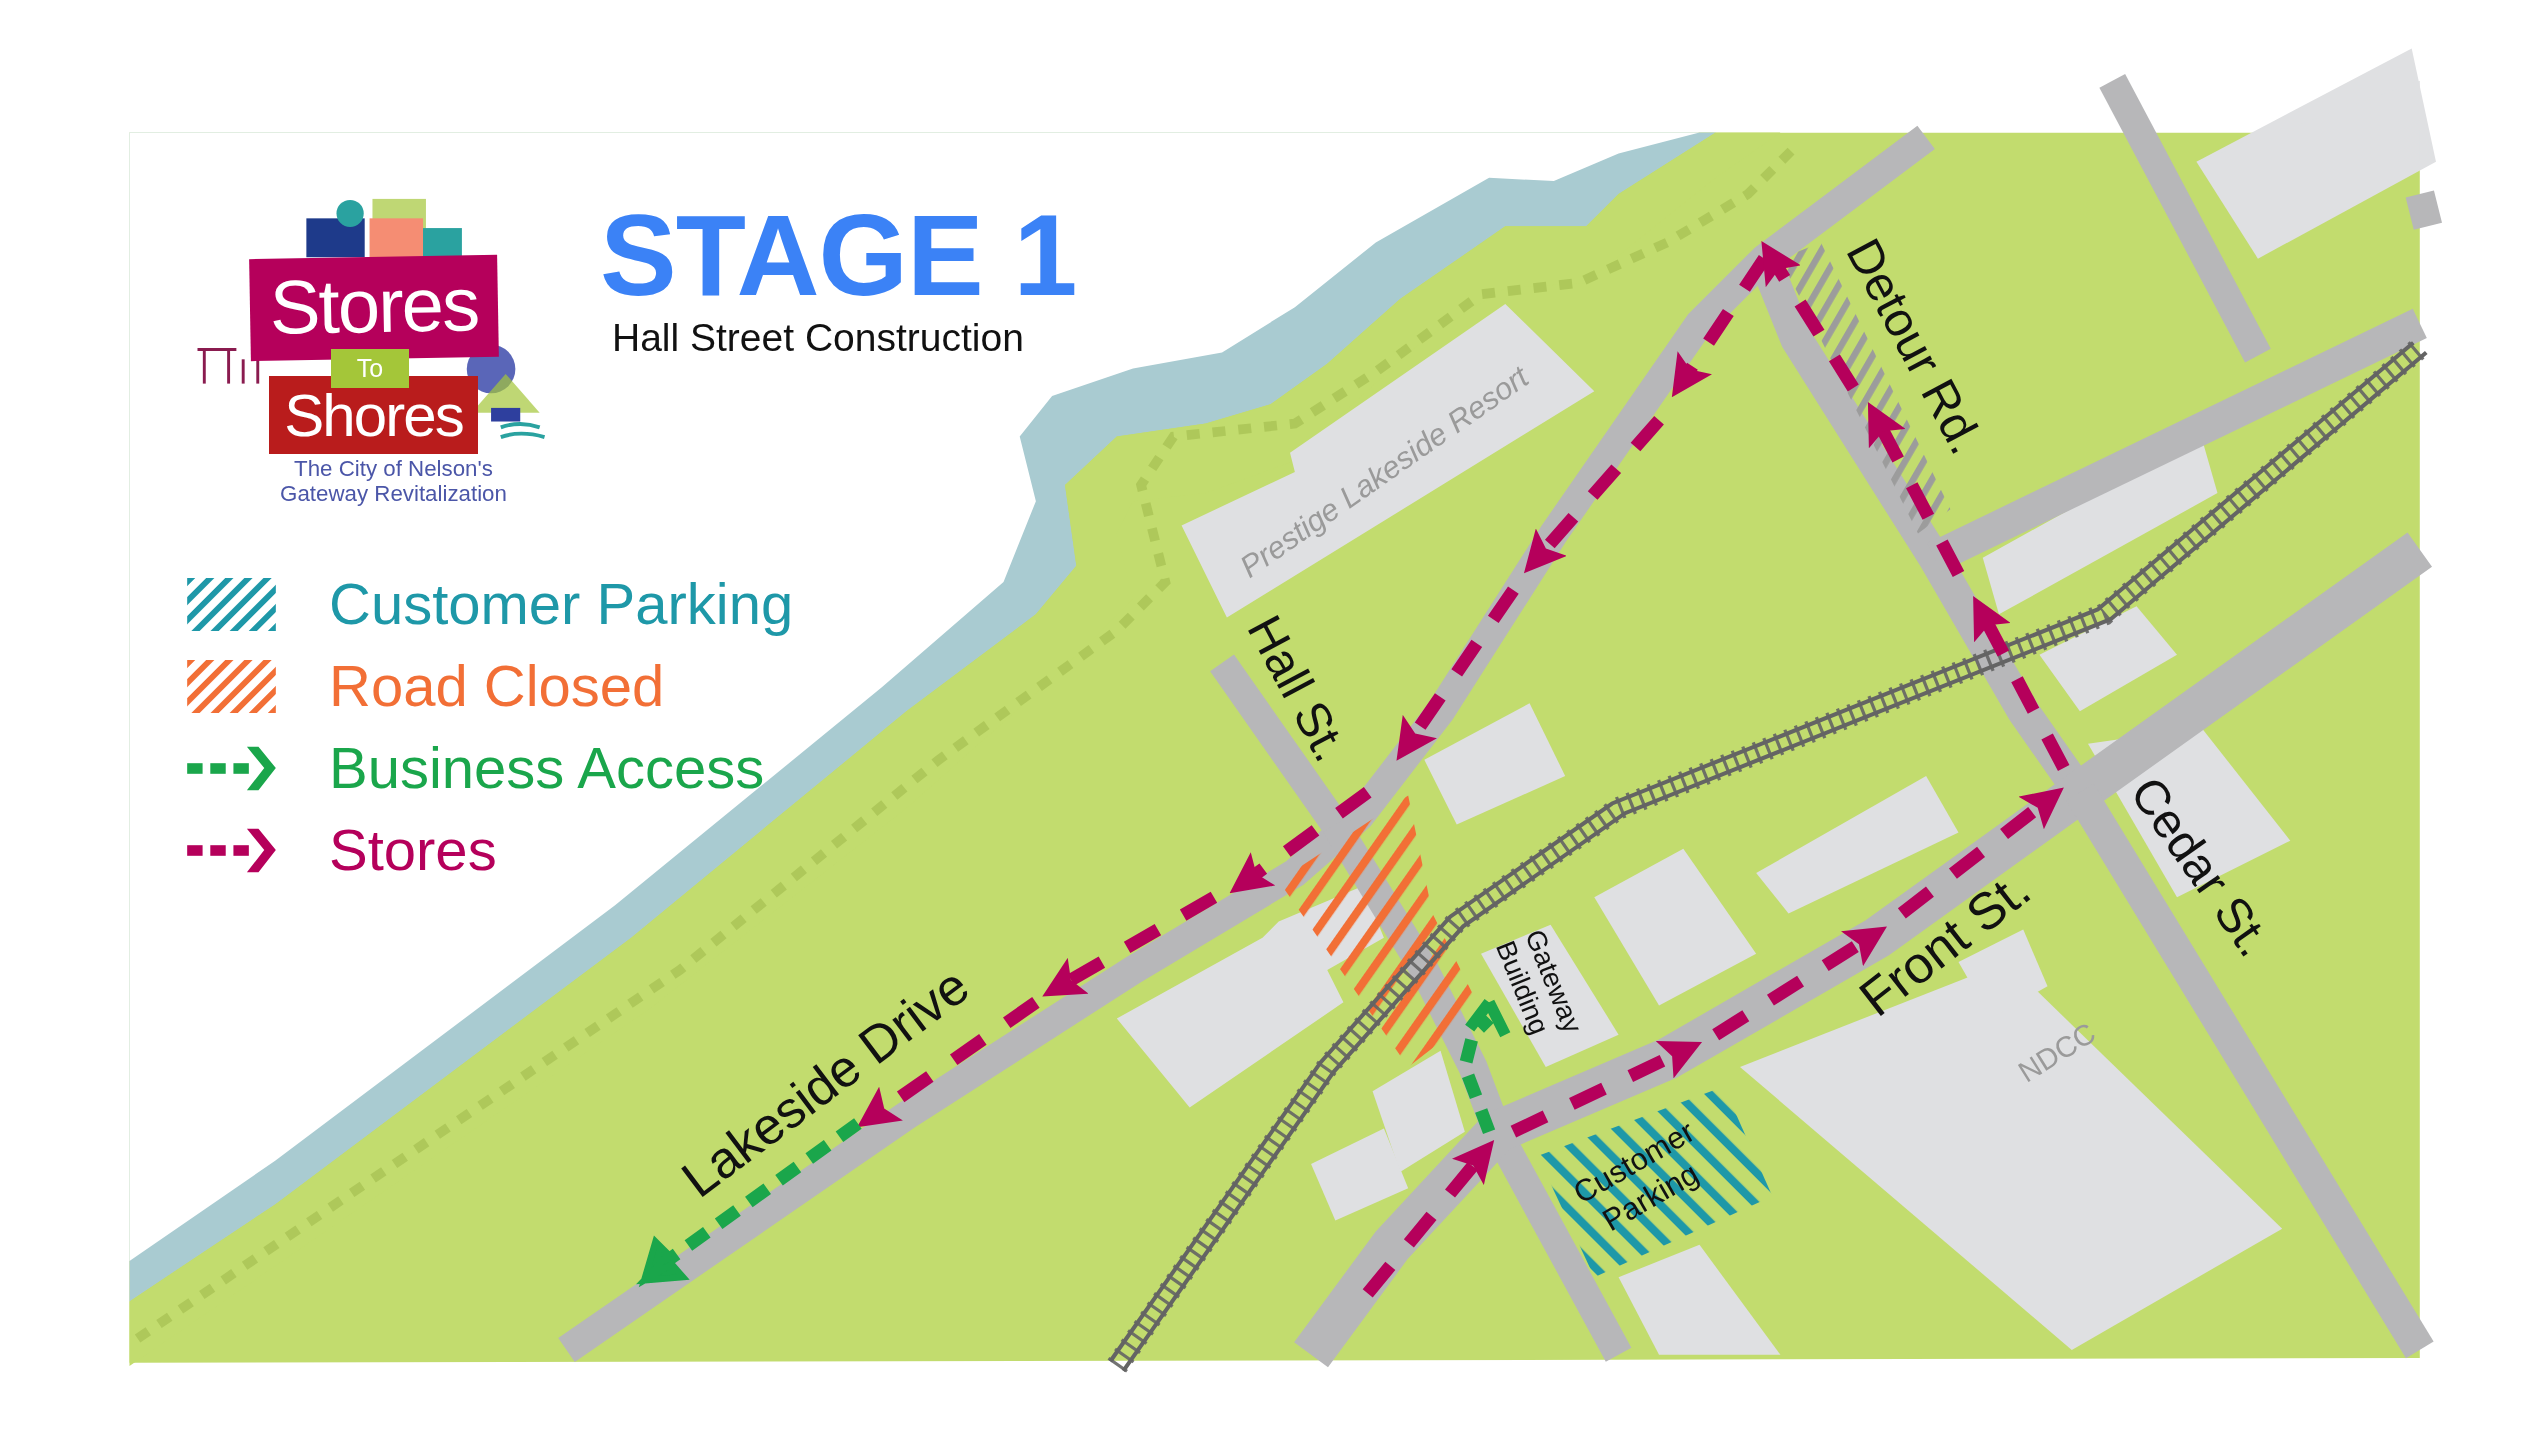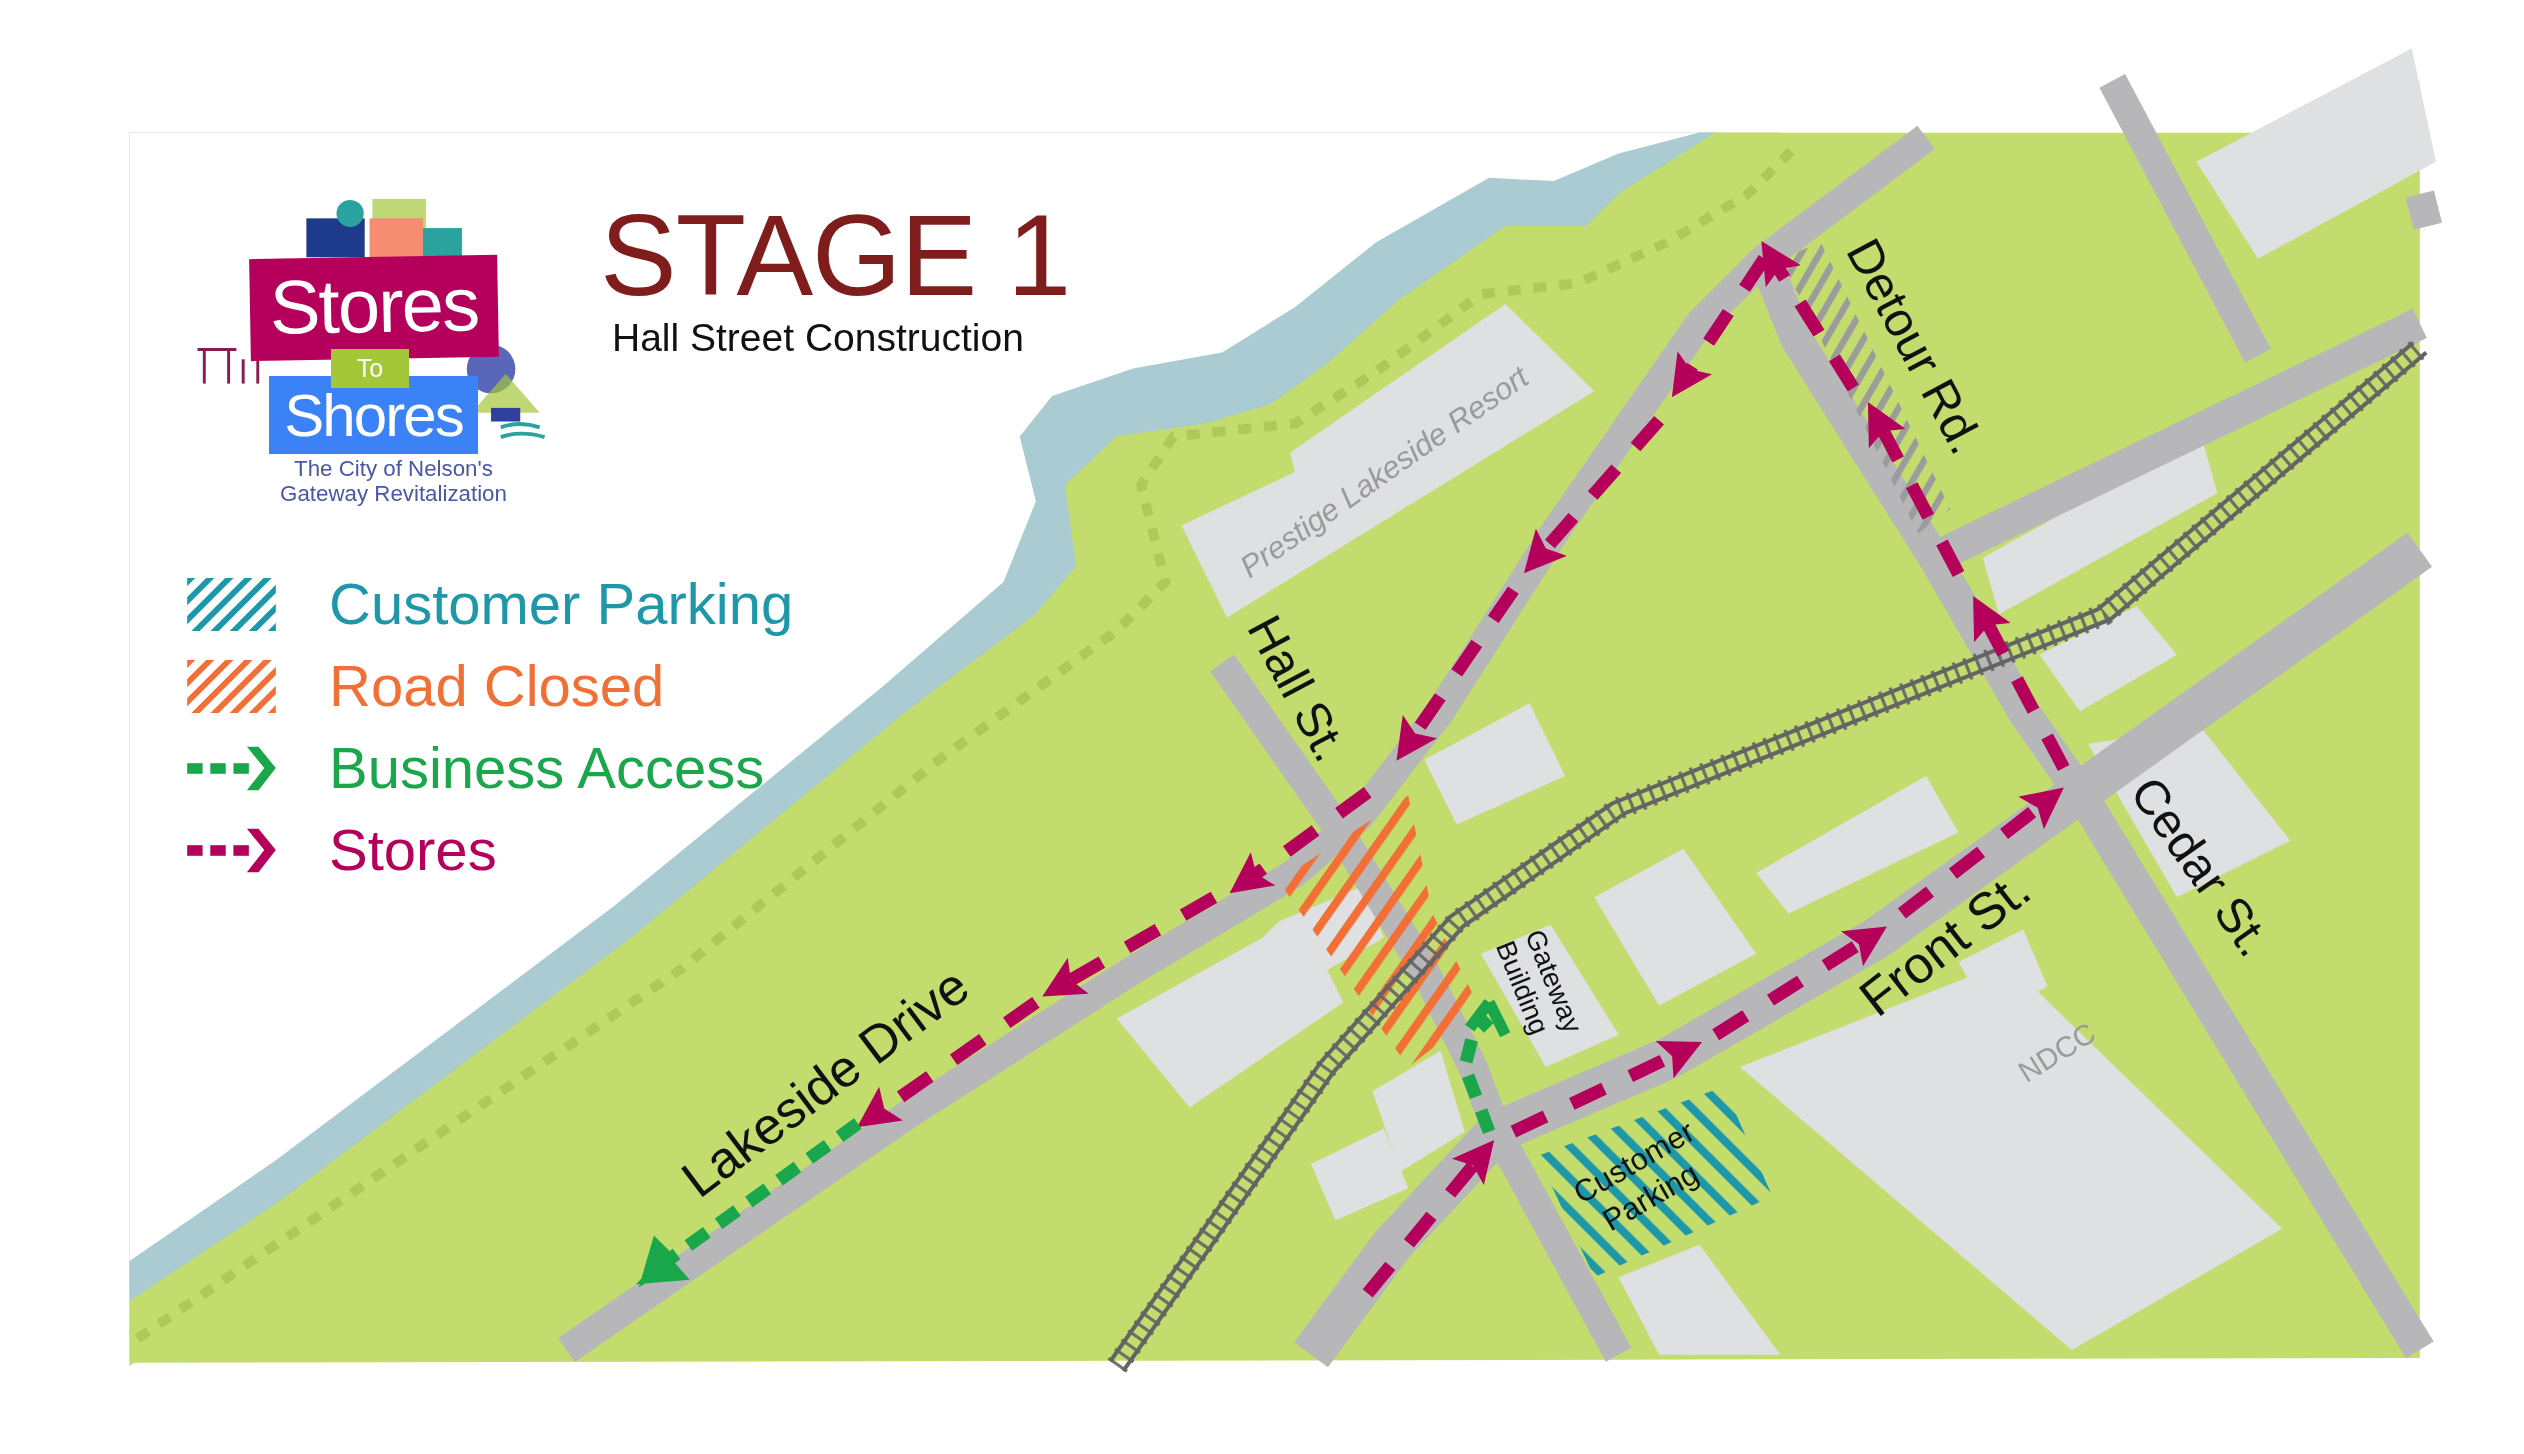--- a/index.html
+++ b/index.html
@@ -3,25 +3,25 @@
 <meta charset="utf-8">
 <style>
   html, body { margin:0; padding:0; background:#ffffff; }
   body { width:2525px; height:1455px; position:relative; overflow:hidden; font-family:"Liberation Sans", sans-serif; }
   #map { position:absolute; left:0; top:0; width:2525px; height:1455px; }
   .lbl { font-family:"Liberation Sans", sans-serif; }
   .logo { position:absolute; left:180px; top:160px; width:418px; height:350px; }
   .logo .pink { position:absolute; left:70px; top:97px; width:248px; height:102px; background:#b5005b; transform:rotate(-1deg); }
   .logo .pink span { display:block; color:#fff; font-size:76px; text-align:center; line-height:97px; font-family:"Liberation Sans Narrow","Liberation Sans", sans-serif; letter-spacing:-1.9px; }
   .logo .to { position:absolute; left:151px; top:189px; width:78px; height:39px; background:#a4c639; color:#fff; font-size:25px; text-align:center; line-height:39px; z-index:3; }
-  .logo .blue { position:absolute; left:89px; top:216px; width:209px; height:78px; background:#3b82f6; }
+  .logo .blue { position:absolute; left:89px; top:216px; width:209px; height:78px; background:#b91c1c; }
   .logo .blue span { display:block; color:#fff; font-size:60px; text-align:center; line-height:80px; letter-spacing:-1.9px; }
   .logo .tag { position:absolute; left:68px; top:296px; width:291px; text-align:center; color:#4b56a8; font-size:22.3px; line-height:25px; }
   .logo svg { position:absolute; left:0; top:0; }
-  .title { position:absolute; left:600px; top:192px; color:#7f1d1d; font-weight:normal; font-size:115px; letter-spacing:-1px; line-height:126px; }
+  .title { position:absolute; left:600px; top:192px; color:#3b82f6; font-weight:bold; font-size:115px; letter-spacing:-1px; line-height:126px; }
   .subtitle { position:absolute; left:612px; top:313px; color:#111; font-size:39px; line-height:49px; }
   .legend { position:absolute; left:187px; top:563px; }
   .legend-row { display:flex; align-items:center; height:82px; }
   .legend-row .sw { width:89px; height:53px; margin-right:53px; }
   .legend-row .txt { font-size:58px; line-height:68px; }
 </style>
 </head>
 <body>
 
 <svg id="map" viewBox="0 0 1560 900" preserveAspectRatio="none" xmlns="http://www.w3.org/2000/svg">

